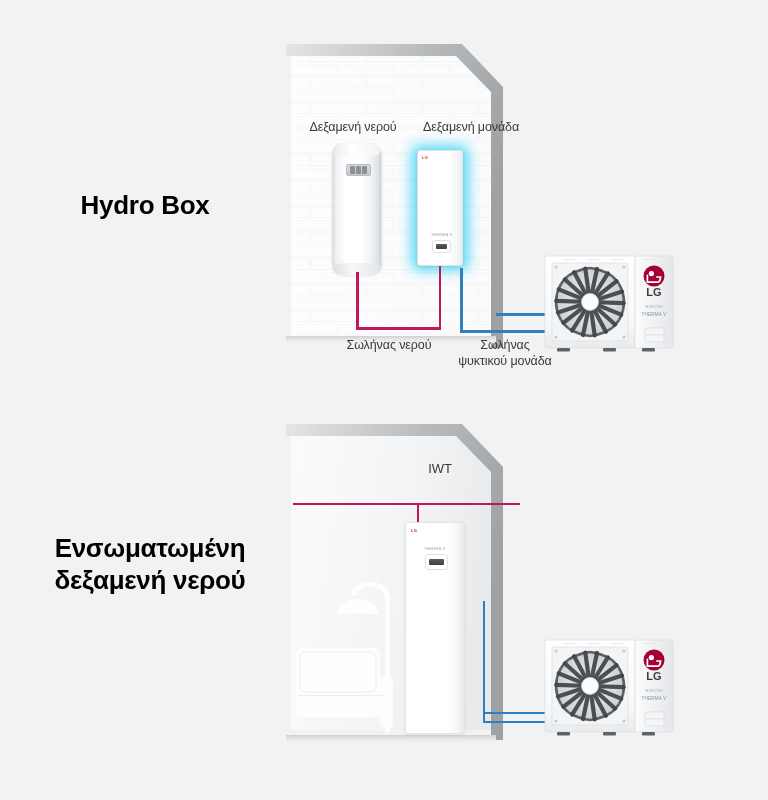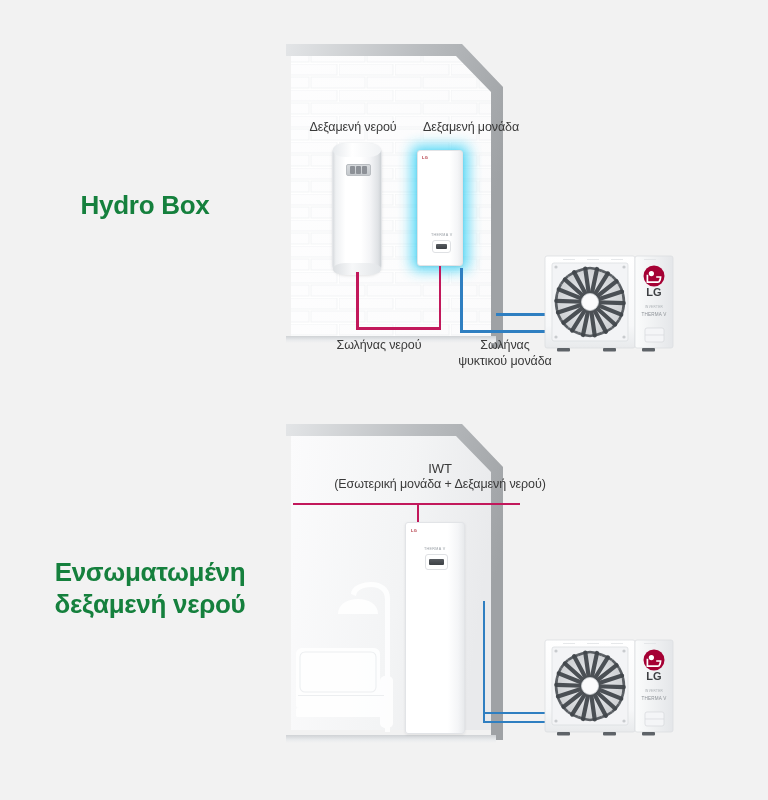--- a/index.html
+++ b/index.html
@@ -14,30 +14,30 @@
     position: relative;
     overflow: hidden;
     -webkit-font-smoothing: antialiased;
   }
 
   .stage { position: absolute; left: 0; top: 0; width: 768px; height: 800px; }
 
   
   .section-title {
     position: absolute;
-    color: #15803d;
+    color: #000000;
     font-size: 26px;
     font-weight: bold;
     letter-spacing: -0.3px;
     line-height: 1.22;
     white-space: pre-line;
     text-align: center;
   }
   #title-hydrobox { left: 20px; top: 190px; width: 250px; }
-  #title-iwt { left: 10px; top: 533px; width: 280px; margin-top: 24px; }
+  #title-iwt { left: 10px; top: 533px; width: 280px; }
 
   
   .house {
     position: absolute;
     filter: drop-shadow(0 0 0.5px rgba(0,0,0,0.06));
   }
   .house svg { display: block; }
 
   
   .dlabel {
@@ -181,21 +181,21 @@
       <path d="M8,8 L178,8 L214,46 L214,300 L8,300 Z" fill="url(#wallGradTop)" opacity="0.35"></path>
 
       <path d="M3,6 L179,6 L220,49 L220,310 L208,310 L208,54 L173,18 L3,18 Z" fill="url(#shellGradTop)"></path>
     </svg>
   </div>
 
   <div class="floor" style="left:286px; top:336px; width:210px; height:7px;"></div>
 
   <div class="dlabel" style="left:288px; top:120px; width:130px;">Δεξαμενή νερού</div>
   <div class="dlabel" style="left:406px; top:120px; width:130px;">Δεξαμενή μονάδα</div>
-  <div class="dlabel" style="left:324px; top:338px; width:110px;">Σωλήνας νερού</div>
+  <div class="dlabel" style="left:334px; top:338px; width:110px;">Σωλήνας νερού</div>
   <div class="dlabel" style="left:450px; top:338px; width:110px;">Σωλήνας
 ψυκτικού μονάδα</div>
 
   <div class="tank" style="left:332px; top:143px; width:50px; height:132px;">
     <div class="tank-top"></div>
     <div class="tank-bottom"></div>
     <div class="tank-panel" style="left:13px; top:20px; width:25px; height:12px;">
       <i></i>
       <i></i>
       <i></i>
@@ -358,21 +358,20 @@
         <rect x="84" y="94" width="13" height="52" rx="5"></rect>
       </g>
       <g fill="none" stroke="#eceef0" stroke-width="1.1" opacity="0.95">
         <rect x="4" y="70" width="76" height="40" rx="5"></rect>
         <line x1="2" y1="113.5" x2="88" y2="113.5"></line>
       </g>
     </svg>
   </div>
 
   <div class="dlabel" style="left:390px; top:461px; width:100px; font-size:13px;">IWT</div>
-  <div class="dlabel" style="left:320px; top:477px; width:240px;">(Εσωτερική μονάδα + Δεξαμενή νερού)</div>
 
   <div class="pipe pipe-red" style="left:293px; top:503px; width:227px; height:2.2px;"></div>
   <div class="pipe pipe-red" style="left:417px; top:503px; width:2.2px; height:22px;"></div>
 
   <div class="indoor" style="left:405px; top:522px; width:60px; height:212px;">
     <div class="unit-logo" style="left:5px; top:5px;">LG</div>
     <div class="unit-brandline" style="left:18px; top:24px;">THERMA V</div>
     <div class="ctrl" style="left:19px; top:31px; width:23px; height:16px;">
       <div class="screen"></div>
     </div>

